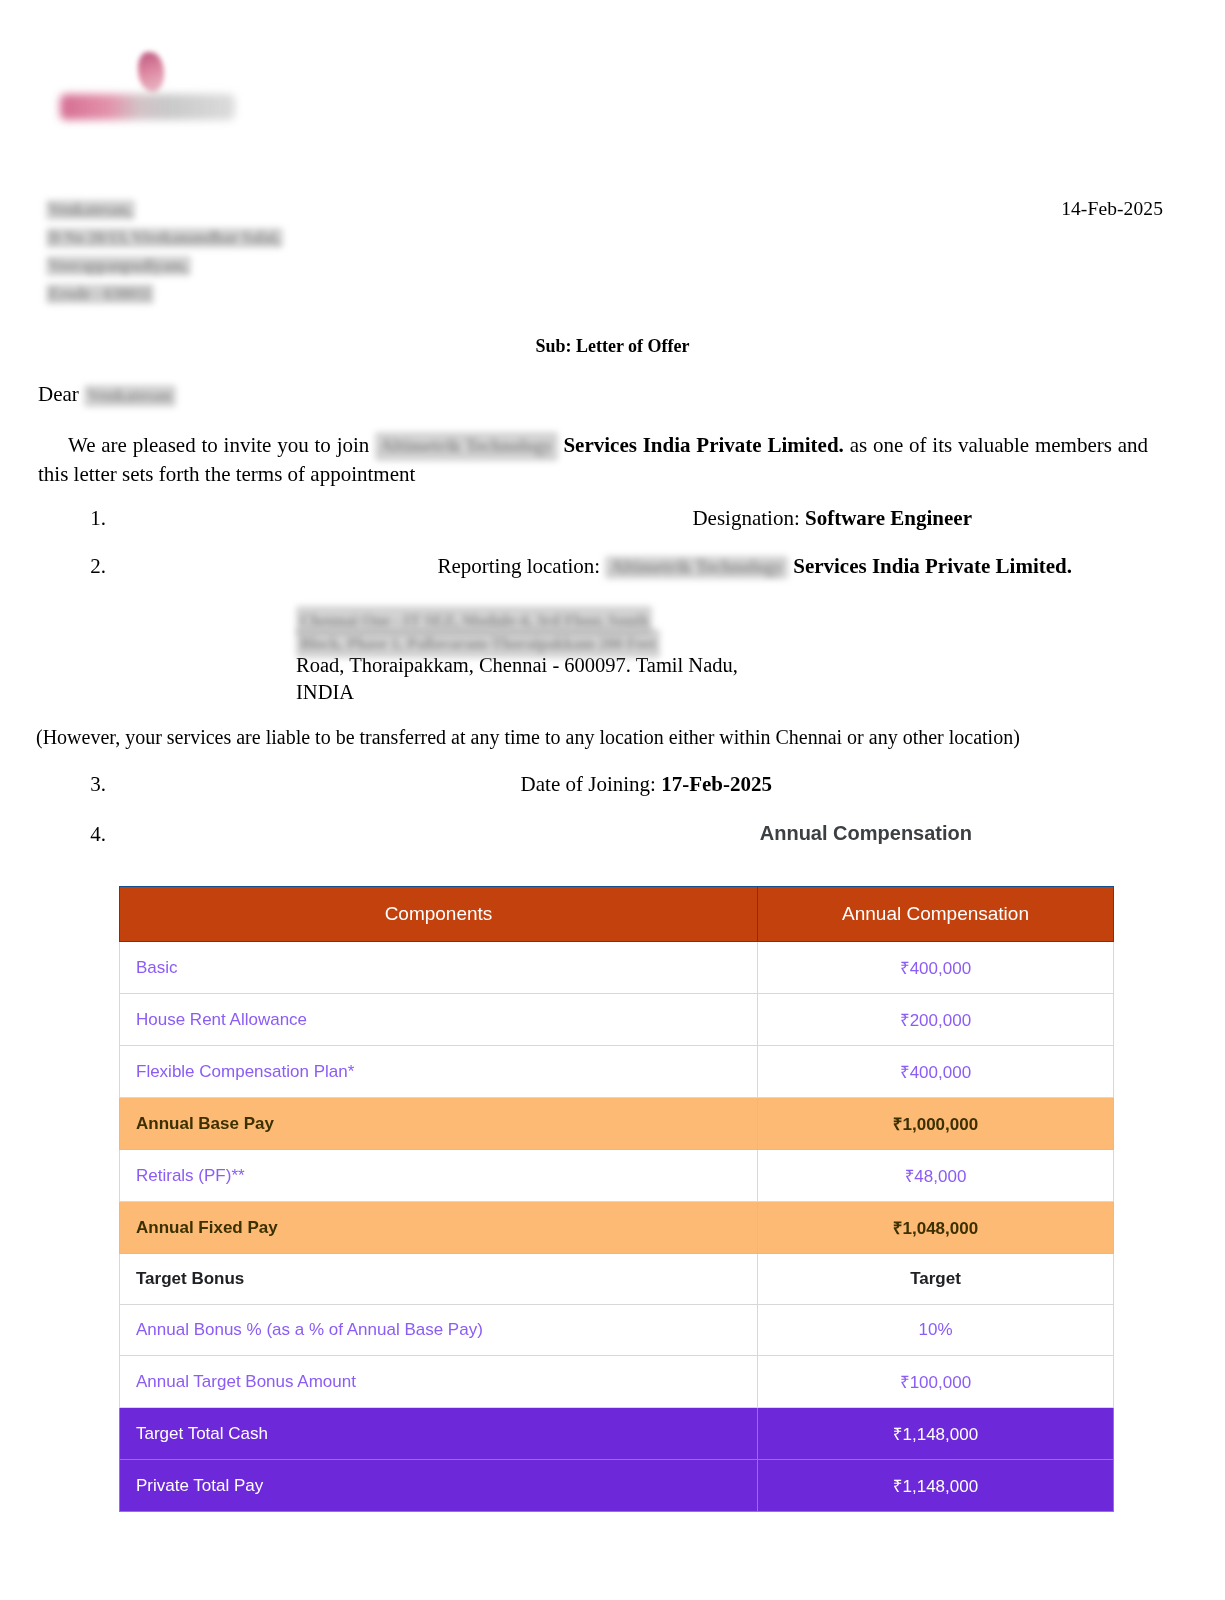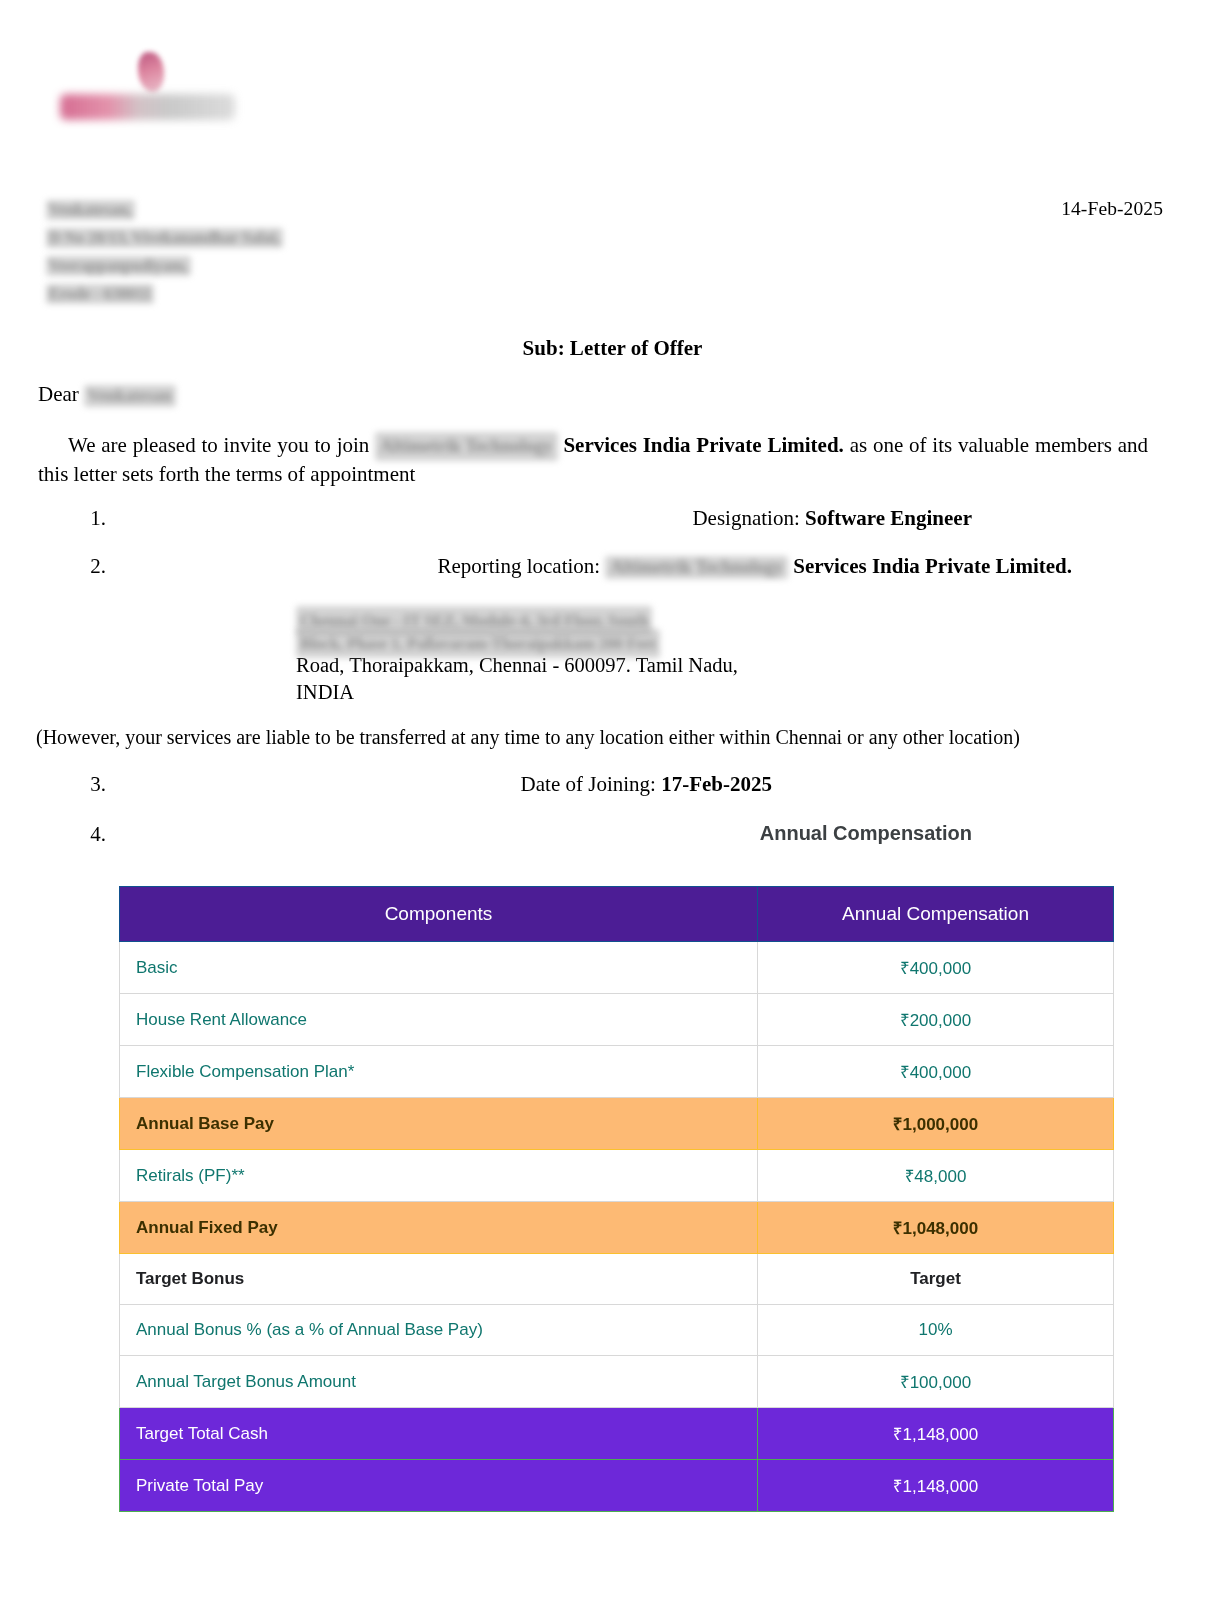--- a/index.html
+++ b/index.html
@@ -88,21 +88,21 @@
   .addr-line { height: 22px; margin-bottom: 6px; }
   .addr-line .redact { font-size: 16px; padding: 1px 3px; }
 
   
   .subject {
     position: absolute;
     left: 0;
     right: 0;
     top: 336px;
     text-align: center;
-    font-size: 21px;
+    font-size: 18px;
     font-weight: bold;
   }
 
   
   .dear {
     position: absolute;
     left: 38px;
     top: 382px;
     font-size: 21px;
   }
@@ -182,32 +182,32 @@
     top: 886px;
     width: 994px;
     border-collapse: collapse;
     font-family: "Liberation Sans", sans-serif;
     font-size: 17px;
     table-layout: fixed;
   }
   .comp-table col.c1 { width: 638px; }
   .comp-table col.c2 { width: 356px; }
   .comp-table th {
-    background: #4c1d95;
+    background: #c2410c;
     color: #ffffff;
     font-weight: normal;
     font-size: 19px;
     text-align: center;
     padding: 16px 8px;
     border: 1px solid #11518f;
   }
   .comp-table td {
     border: 1px solid #d8d8d8;
     padding: 14px 16px;
-    color: #0f766e;
+    color: #8b5cf6;
     height: 22px;
   }
   .comp-table td.val {
     text-align: center;
   }
   tr.yellow td {
     background: #fdba74;
     font-weight: bold;
     color: #3c3000;
     border-color: #fbc02d;

